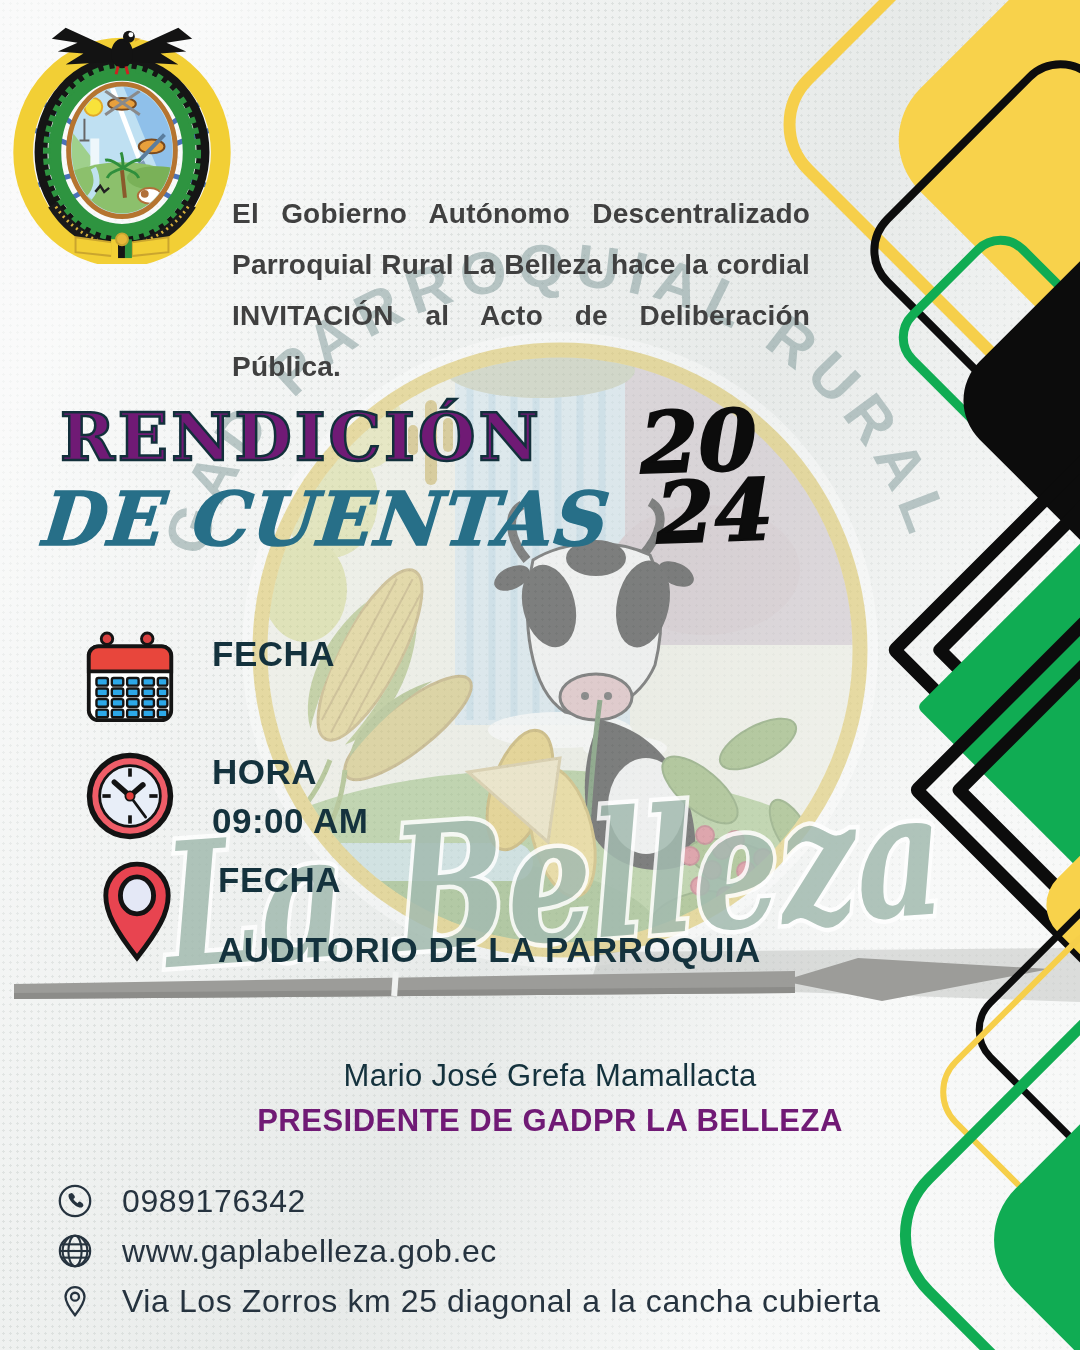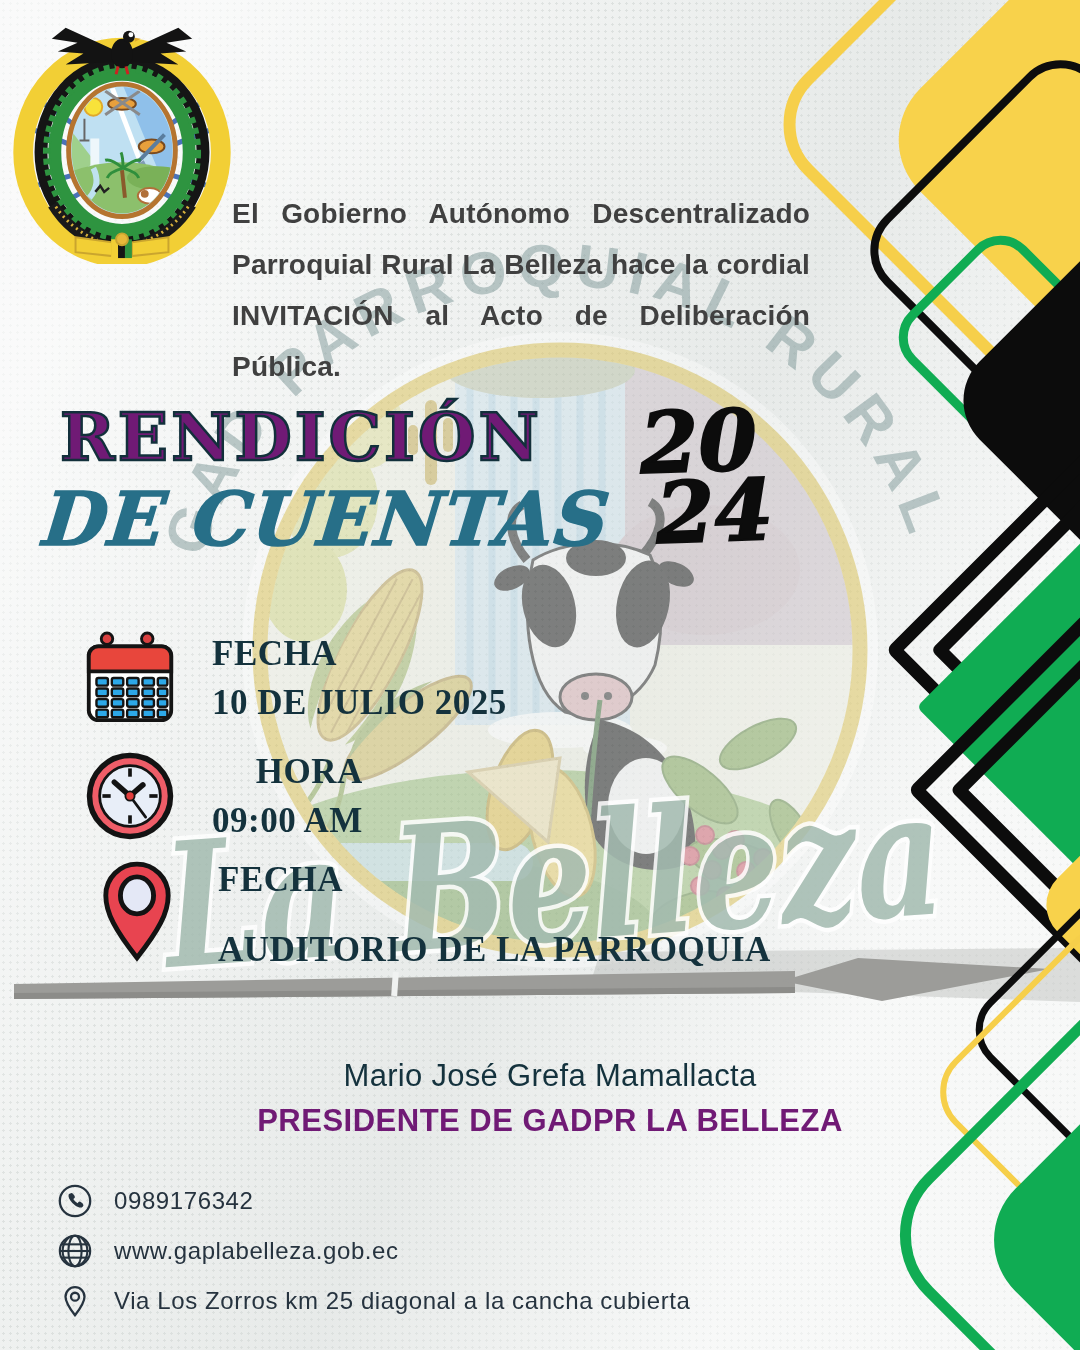--- a/index.html
+++ b/index.html
@@ -58,37 +58,37 @@
   }
   .year{
     position:absolute;font-family:"DejaVu Serif",serif;font-weight:bold;font-style:italic;
     font-size:84px;color:#0c0c0c;-webkit-text-stroke:2px #0c0c0c;line-height:1;
   }
   .year-top{left:640px;top:400px;transform:rotate(-2deg);}
   .year-bottom{left:656px;top:470px;transform:rotate(-2deg);}
   
   .detail-row{position:absolute;left:84px;display:flex;align-items:flex-start;}
   .detail-icon{flex:0 0 auto;}
-  .detail-texts{margin-left:36px;color:#14323d;font-weight:bold;font-family:Liberation Serif, serif;}
+  .detail-texts{margin-left:36px;color:#14323d;font-weight:bold;}
   .detail-label{font-size:35px;letter-spacing:.5px;}
   .detail-value{font-size:35px;margin-top:9px;letter-spacing:.5px;white-space:nowrap;}
   .row-fecha{top:630px;}
   .row-hora{top:750px;}
   .row-lugar{top:858px;}
   .row-fecha .detail-texts{margin-top:4px;}
-  .row-hora  .detail-texts{margin-top:2px;text-align:right;}
+  .row-hora  .detail-texts{margin-top:2px;}
   .row-lugar .detail-texts{margin-top:2px;margin-left:42px;}
   .row-lugar .detail-value{margin-top:30px;}
   
   .signature{position:absolute;left:210px;top:1058px;width:680px;text-align:center;}
   .sig-name{font-size:31px;font-weight:normal;color:#14323d;letter-spacing:.3px;}
   .sig-role{font-size:31px;font-weight:bold;color:#701a75;margin-top:9px;letter-spacing:.5px;}
   
   .contact-row{position:absolute;left:56px;display:flex;align-items:center;color:#26333f;}
-  .contact-row .txt{margin-left:20px;font-size:24px;font-weight:400;letter-spacing:.6px;white-space:nowrap;}
+  .contact-row .txt{margin-left:28px;font-size:32px;font-weight:400;letter-spacing:.6px;white-space:nowrap;}
   .c-row1{top:1182px;}
   .c-row2{top:1232px;}
   .c-row3{top:1282px;}
 </style>
 </head>
 <body>
 
 <div class="poster">
 
   <svg class="watermark-layer" width="1080" height="1350" viewBox="0 0 1080 1350">
@@ -337,21 +337,20 @@
             <rect x="77" y="72" width="10" height="8" rx="2"></rect>
           <rect x="13" y="83" width="12" height="8" rx="2"></rect>
             <rect x="29" y="83" width="12" height="8" rx="2"></rect>
             <rect x="45" y="83" width="12" height="8" rx="2"></rect>
             <rect x="61" y="83" width="12" height="8" rx="2"></rect>
             <rect x="77" y="83" width="10" height="8" rx="2"></rect>
         </g>
       </svg>
       <div class="detail-texts">
         <div class="detail-label">FECHA</div>
-        <div class="detail-value">10 DE JULIO 2025</div>
       </div>
     </div>
 
     <div class="detail-row row-hora">
       <svg class="detail-icon" width="92" height="92" viewBox="0 0 100 100">
         <circle cx="50" cy="50" r="44" fill="#ef5d68" stroke="#131313" stroke-width="6"></circle>
         <circle cx="50" cy="50" r="33" fill="#e8eef8" stroke="#131313" stroke-width="3"></circle>
         <rect x="48" y="20" width="4" height="9" fill="#131313"></rect>
         <rect x="48" y="71" width="4" height="9" fill="#131313"></rect>
         <rect x="20" y="48" width="9" height="4" fill="#131313"></rect>

